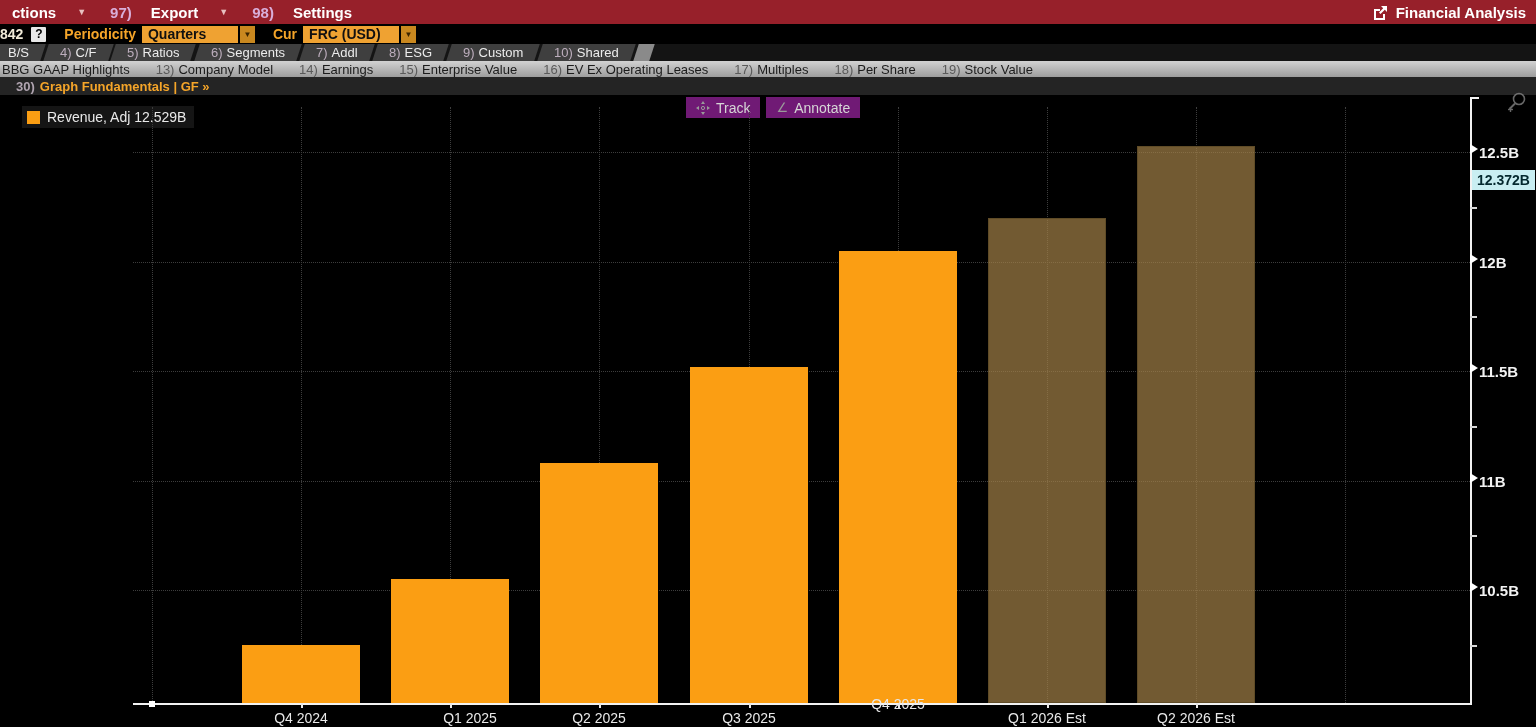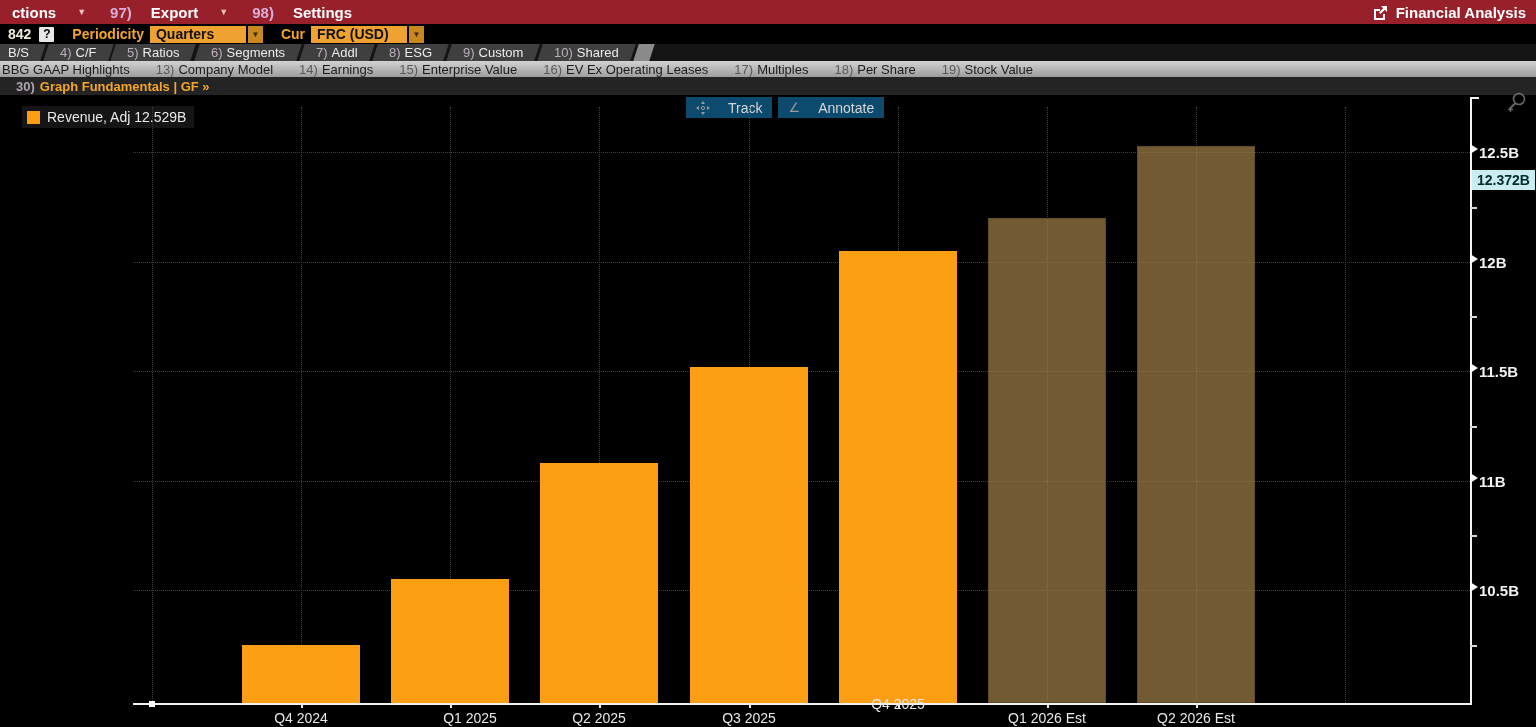--- a/index.html
+++ b/index.html
@@ -12,21 +12,21 @@
             font-size:15px; font-weight:bold; }
   .topbar .item { display:flex; align-items:center; gap:19px; padding:18px 12px; height:100%; cursor:default; }
   .topbar .fnum { color:#d9aed9; font-weight:bold; }
   .topbar .caret { font-size:9px; color:#e8c0c0; margin-left:2px; }
   .topbar .spacer { flex:1; }
   .topbar .fa-title { display:flex; align-items:center; gap:8px; padding-right:10px; font-weight:bold; }
 
   
   .toolbar { position:absolute; left:0; top:24px; width:1536px; height:20px;
              background:#000; display:flex; align-items:center; font-size:14px; }
-  .toolbar .tnum { color:#f0ead8; font-weight:bold; margin-left:8px; }
+  .toolbar .tnum { color:#f0ead8; font-weight:bold; }
   .helpbox { background:#e8e8e8; color:#000; font-weight:bold; font-size:12px;
              width:15px; height:15px; display:flex; align-items:center; justify-content:center;
              margin-left:8px; border-radius:1px; }
   .amberlbl { color:#f5a529; font-weight:bold; margin-left:18px; }
   .dropdown { display:flex; align-items:stretch; height:17px; margin-left:6px; cursor:default; }
   .dropdown .val { background:#efa232; color:#101010; font-weight:bold; padding:0 6px;
                    display:flex; align-items:center; min-width:96px; }
   .dropdown .arrow { background:#c9881f; color:#3a2400; width:15px; display:flex;
                      align-items:center; justify-content:center; font-size:8px; margin-left:2px; }
 
@@ -57,22 +57,22 @@
 
   
   .chart { position:absolute; left:0; top:95px; width:1536px; height:632px; background:#000; }
 
   .legend { position:absolute; left:22px; top:11px; display:flex; align-items:center; gap:7px;
             background:#151515; padding:3px 8px 3px 5px; }
   .legend .swatch { width:13px; height:13px; }
   .legend .txt { color:#e9e9e9; font-size:14px; }
 
   .chartbtns { position:absolute; left:686px; top:2px; display:flex; gap:6px; }
-  .cbtn { background:#0c4a6e; color:#d6d6d6; font-size:14px; height:21px; padding:0 10px;
-          display:flex; align-items:center; gap:18px; cursor:default; }
+  .cbtn { background:#701a75; color:#d6d6d6; font-size:14px; height:21px; padding:0 10px;
+          display:flex; align-items:center; gap:6px; cursor:default; }
   .cbtn .ic { color:#9a9a9a; font-size:13px; display:flex; align-items:center; }
 
   .zoomtool { position:absolute; left:1506px; top:-4px; opacity:.75; }
 
   .hgrid { position:absolute; height:0; border-top:1px dotted #3d3d3d; z-index:1; }
   .vgrid { position:absolute; width:0; border-left:1px dotted #3d3d3d; z-index:1; }
 
   .bar { position:absolute; z-index:2; }
   .bar.actual { background:#fb9e13; }
   .bar.estimate { background:rgba(168,133,74,0.68); border:1px solid rgba(94,74,38,0.9); }

